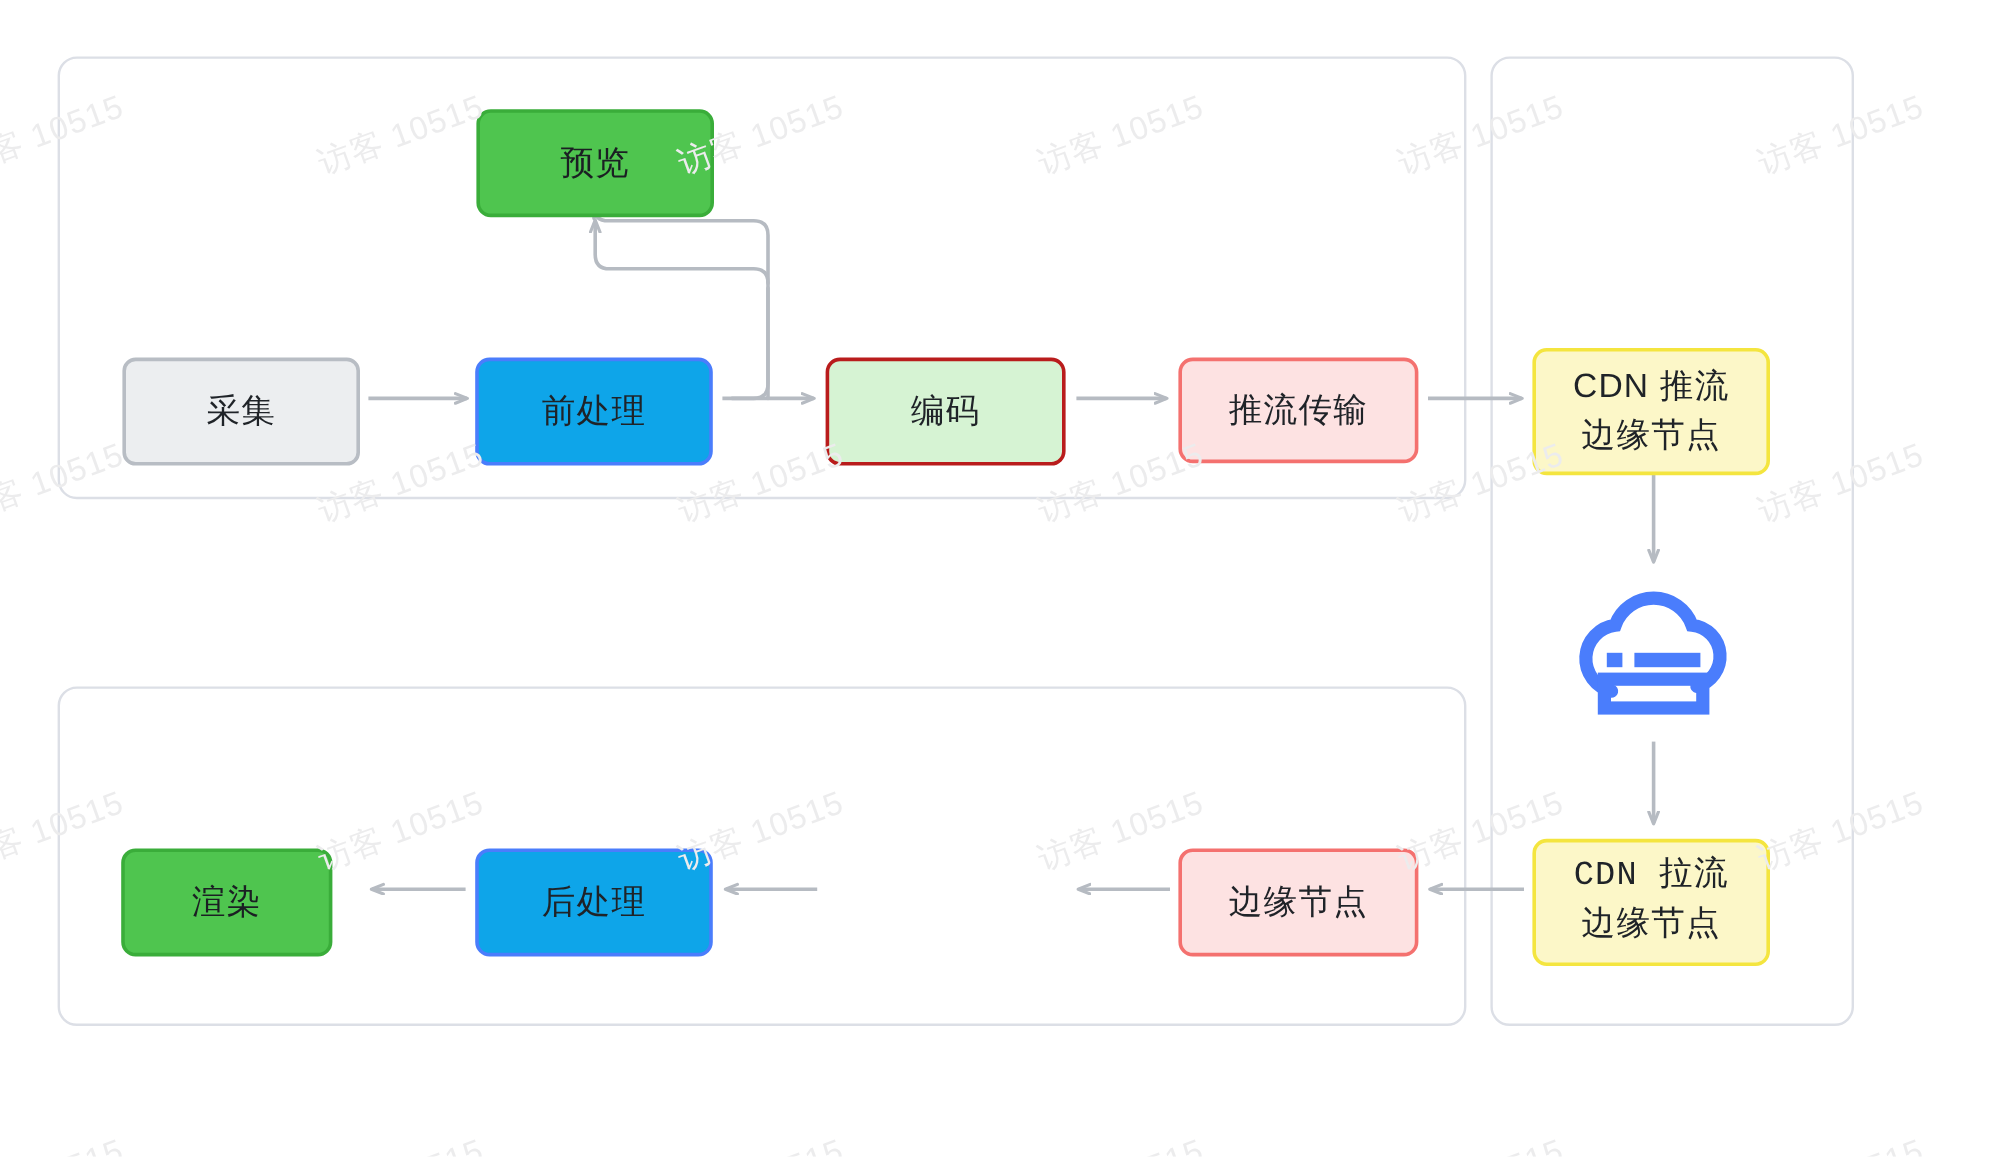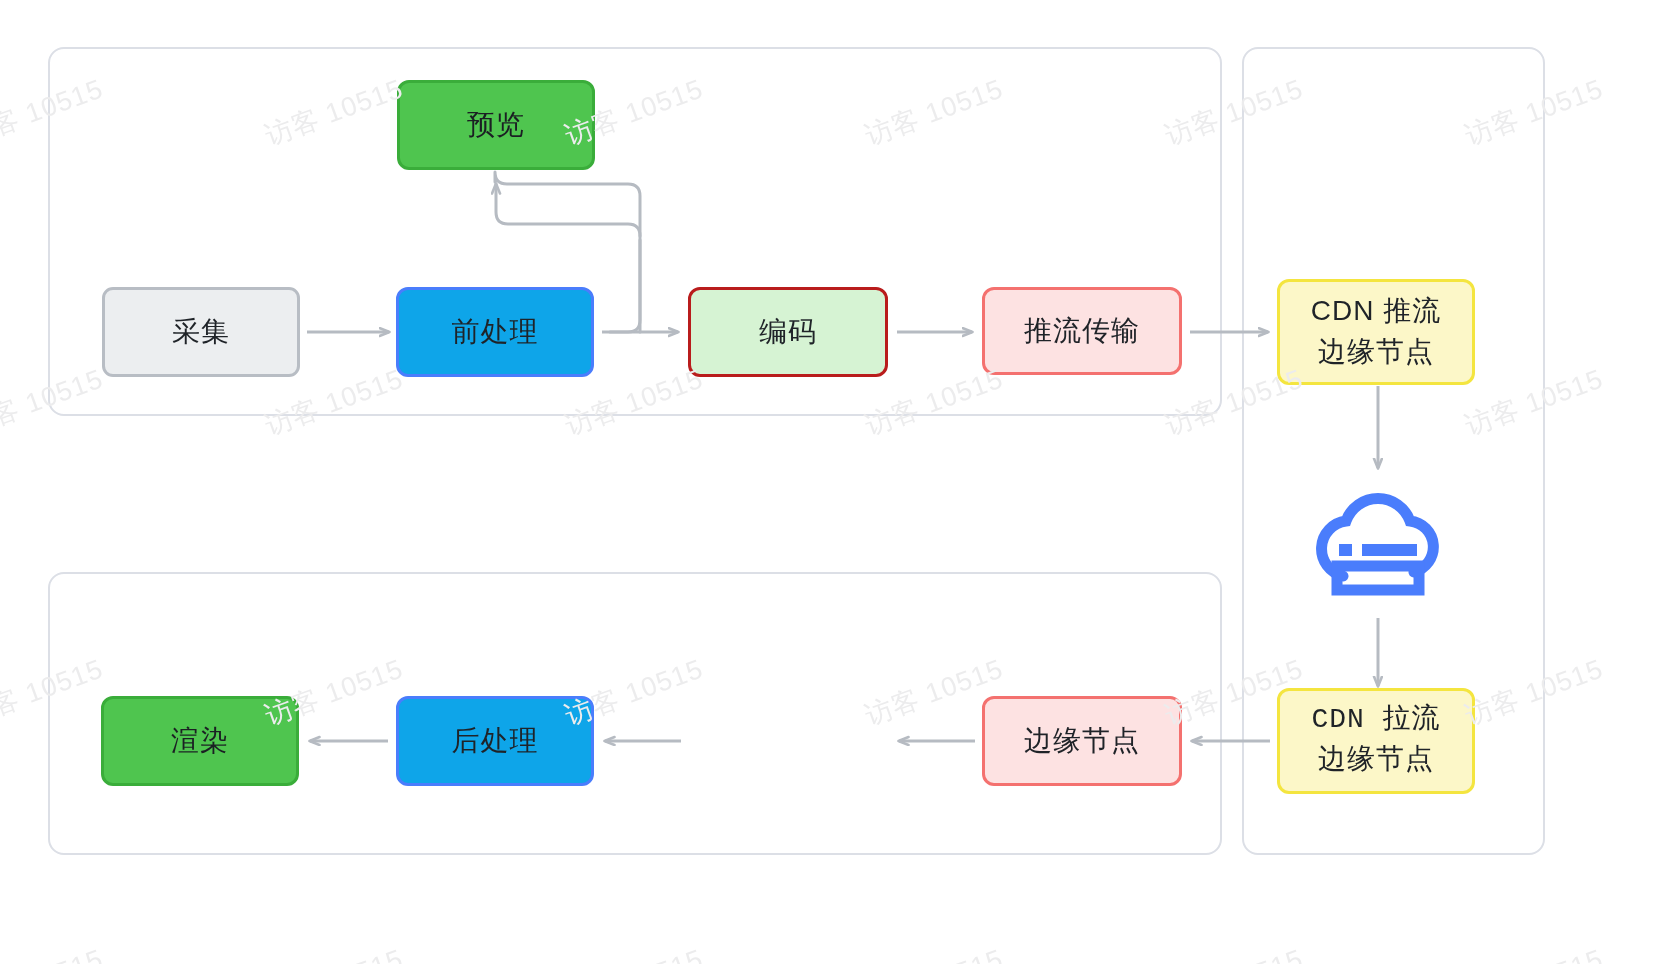--- a/index.html
+++ b/index.html
@@ -55,20 +55,21 @@
     display: flex;
     align-items: center;
     justify-content: center;
     text-align: center;
     font-size: 28px;
     line-height: 1.35;
     color: #1f2328;
     letter-spacing: 1px;
     z-index: 4;
     padding: 4px 8px;
+    margin-top: 11px;
   }
   .node.gray   { background: #eceef0; border: 3px solid #b8bdc4; }
   .node.blue   { background: #0ea5e9; border: 3px solid #4a7dfc; }
   .node.lgreen { background: #d6f3d3; border: 3px solid #b91c1c; }
   .node.red    { background: #fde2e2; border: 3px solid #f4716f; }
   .node.green  { background: #4fc54f; border: 3px solid #3aad3a; color:#1b1f23; }
   .node.yellow { background: #fcf7c8; border: 3px solid #f4e53f; }
   .node.two-line { line-height: 1.45; }
 
   
@@ -129,21 +130,21 @@
   <div class="node green" style="left:397px; top:80px; width:198px; height:90px;">预览</div>
 
   <div class="node gray" style="left:102px; top:287px; width:198px; height:90px;border-radius:11px;">采集</div>
 
   <div class="node blue" style="left:396px; top:287px; width:198px; height:90px;">前处理</div>
 
   <div class="node lgreen" style="left:688px; top:287px; width:200px; height:90px;">编码</div>
 
   <div class="node red" style="left:982px; top:287px; width:200px; height:88px;">推流传输</div>
 
-  <div class="node green" style="left:101px; top:696px; width:198px; height:90px;">渲染</div>
+  <div class="node green" style="left:101px; top:696px; width:176px; height:90px;">渲染</div>
 
   <div class="node blue" style="left:396px; top:696px; width:198px; height:90px;">后处理</div>
 
 
   <div class="node red" style="left:982px; top:696px; width:200px; height:90px;">边缘节点</div>
 
   <div class="node yellow two-line" style="left:1277px; top:279px; width:198px; height:106px; flex-direction:column;">
     <span>CDN 推流</span>
     <span>边缘节点</span>
   </div>

